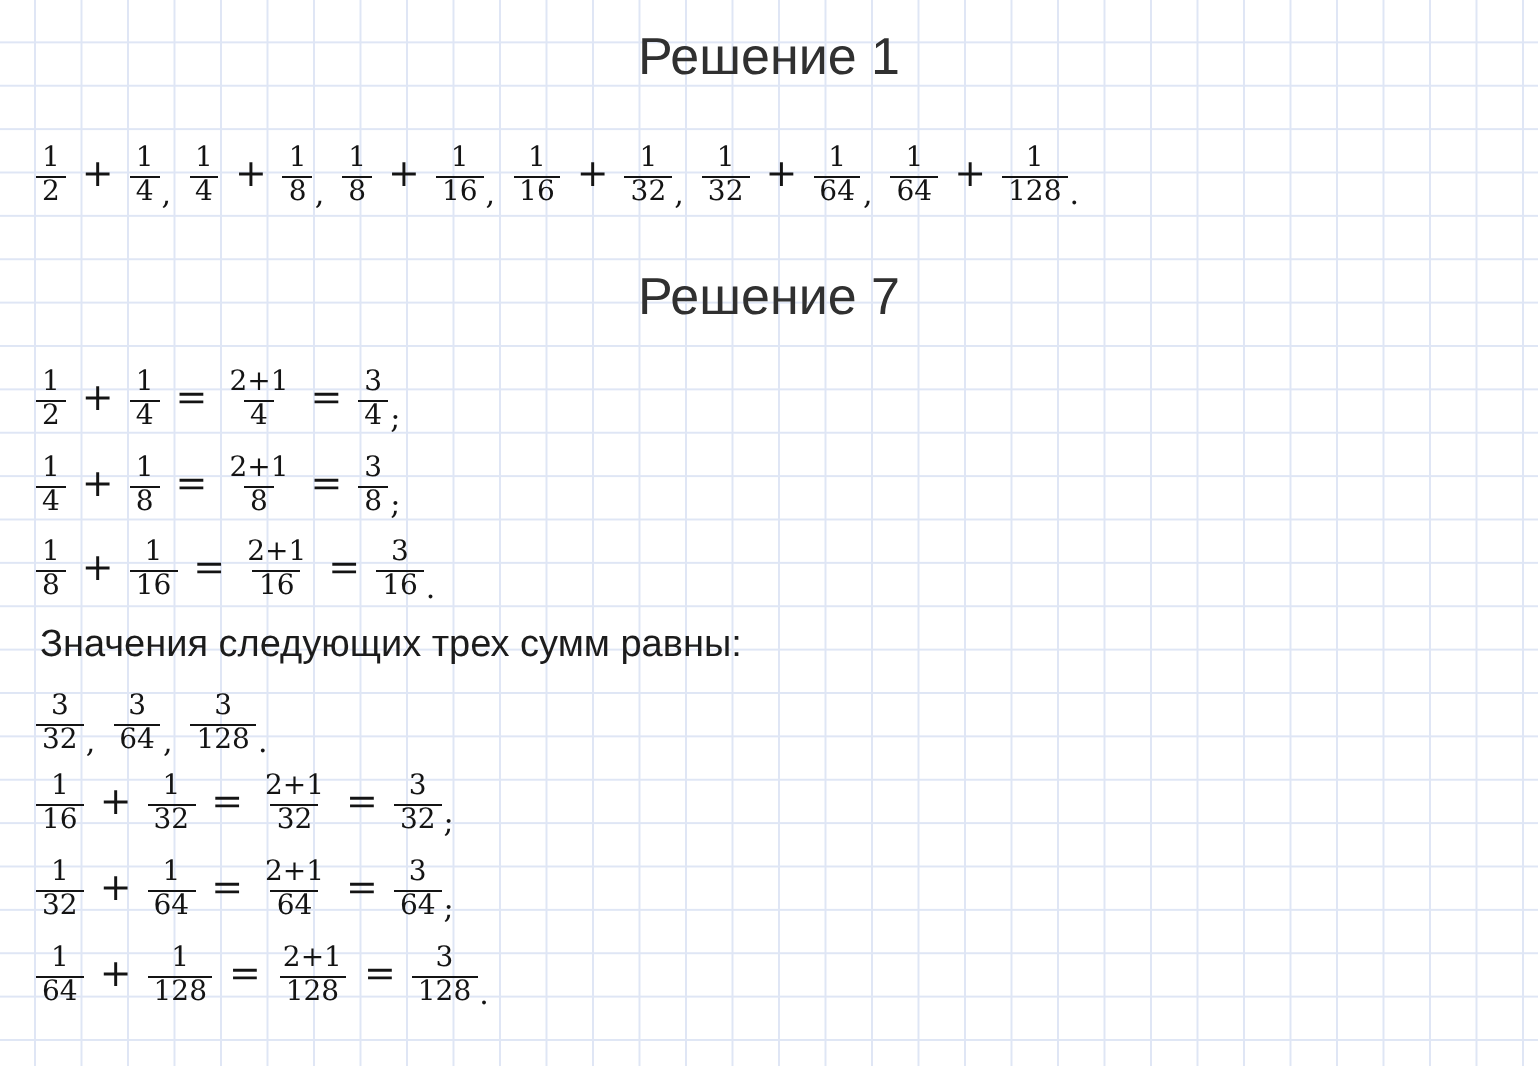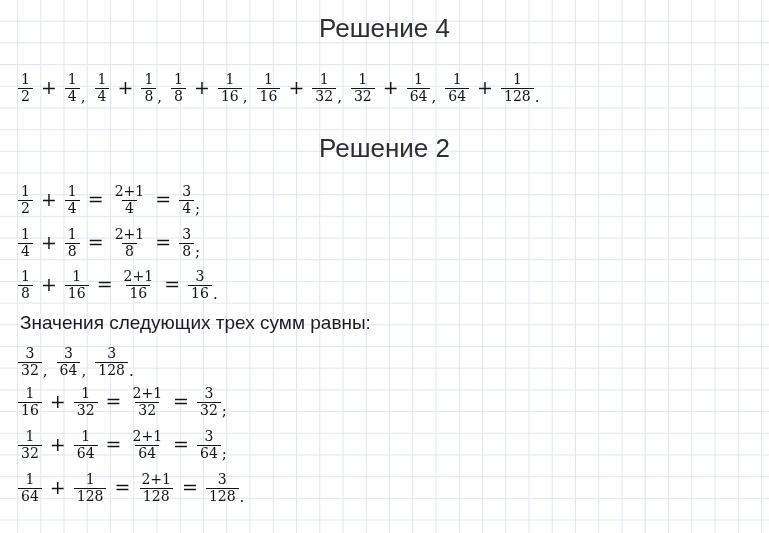--- a/index.html
+++ b/index.html
@@ -55,21 +55,21 @@
   .fr .n{padding:0 3px;white-space:nowrap;}
   .fr .d{padding:0 3px;border-top:1px solid currentColor;white-space:nowrap;}
   .op{font-size:19px;margin:0 8px;position:relative;top:-1px;}
   .pu{font-size:15px;margin:0 9px 0 1px;position:relative;top:9px;}
 </style>
 </head>
 <body>
 
 <div class="page">
 
-  <h1 class="h first">Решение 4</h1>
+  <h1 class="h first">Решение 1</h1>
 
   <div class="row line1">
     <span class="fr">
         <span class="n">1</span>
         <span class="d">2</span>
       </span>
     <span class="op">+</span>
     <span class="fr">
         <span class="n">1</span>
         <span class="d">4</span>
@@ -120,21 +120,21 @@
         <span class="d">64</span>
       </span>
     <span class="op">+</span>
     <span class="fr">
         <span class="n">1</span>
         <span class="d">128</span>
       </span>
     <span class="pu">.</span>
   </div>
 
-  <h1 class="h second">Решение 2</h1>
+  <h1 class="h second">Решение 7</h1>
 
   <div class="row eq1">
     <span class="fr">
         <span class="n">1</span>
         <span class="d">2</span>
       </span>
     <span class="op">+</span>
     <span class="fr">
         <span class="n">1</span>
         <span class="d">4</span>

